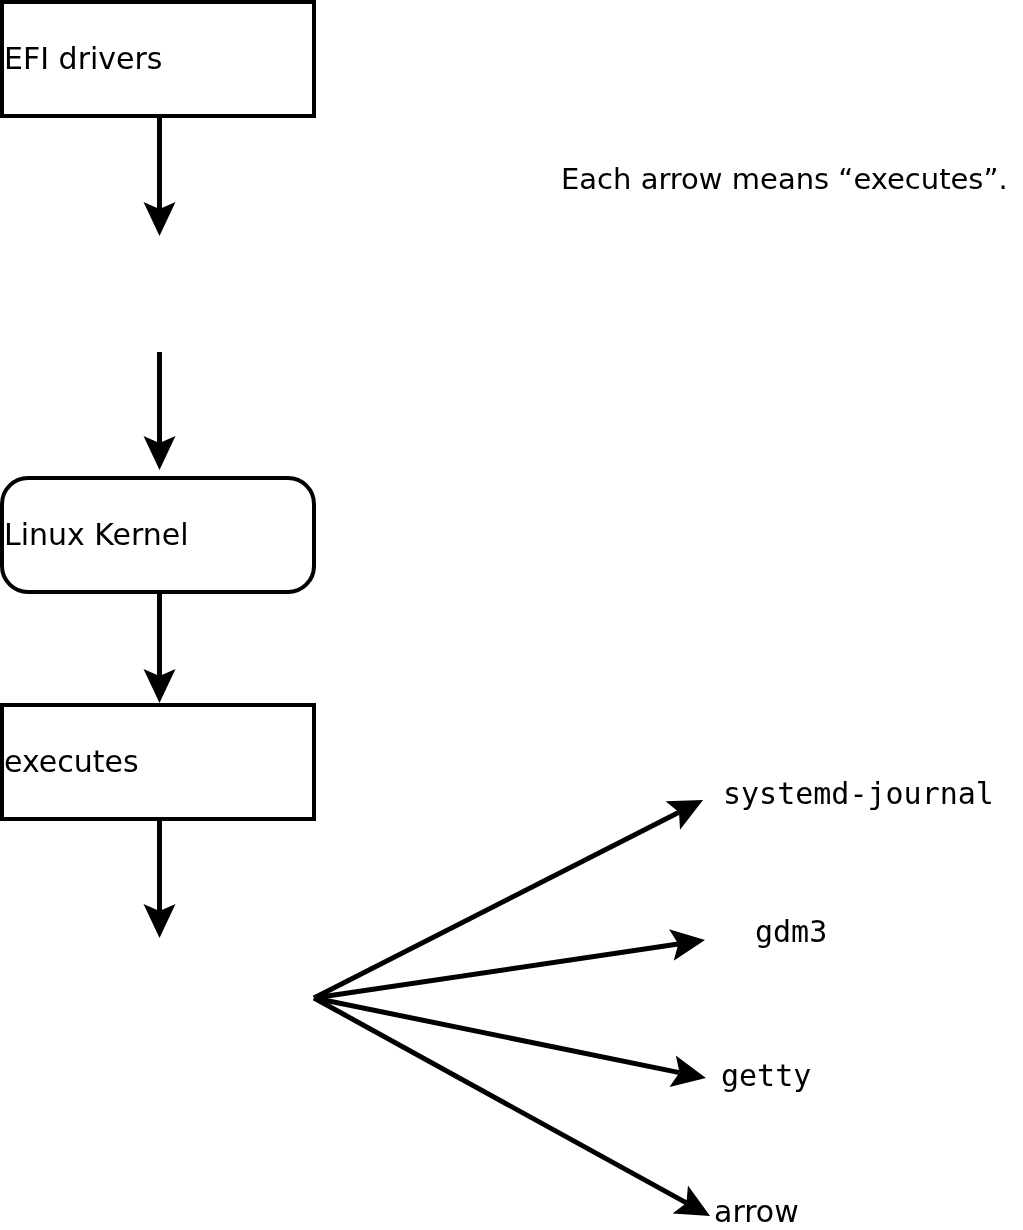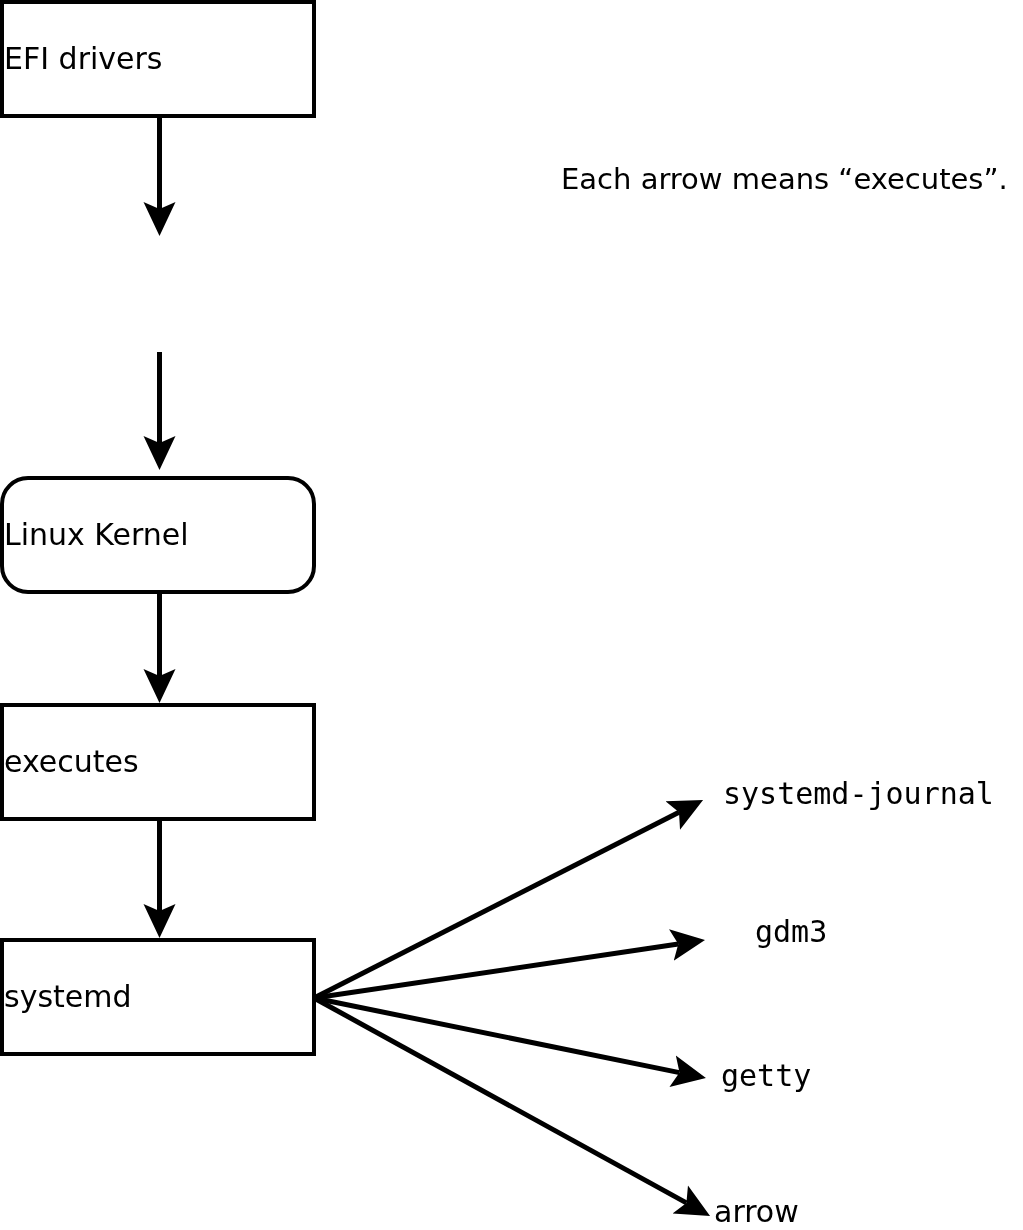--- a/index.html
+++ b/index.html
@@ -92,23 +92,20 @@
 
   <div class="node node-1">
     <span>EFI drivers</span>
   </div>
   <div class="node node-3">
     <span>Linux Kernel</span>
   </div>
   <div class="node node-4">
     <span>executes</span>
   </div>
-  <div class="node node-5">
-    <span>systemd</span>
-  </div>
 
   <div class="annotation">Each arrow means “executes”.</div>
 
   <div class="proc-label proc-journal">systemd-journal</div>
   <div class="proc-label proc-gdm3">gdm3</div>
   <div class="proc-label proc-getty">getty</div>
   <div class="proc-label proc-sshd">arrow</div>
 
 </div>
 

